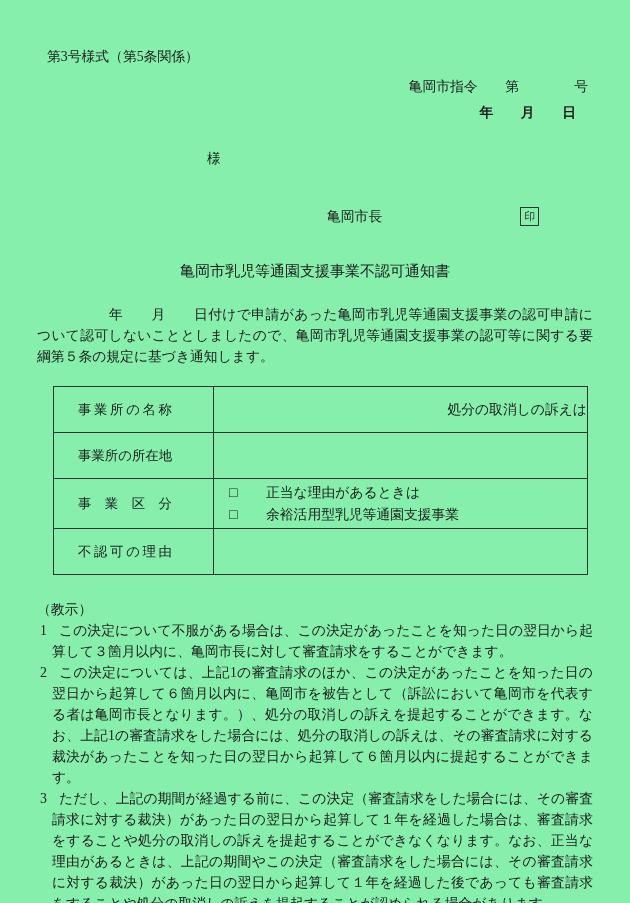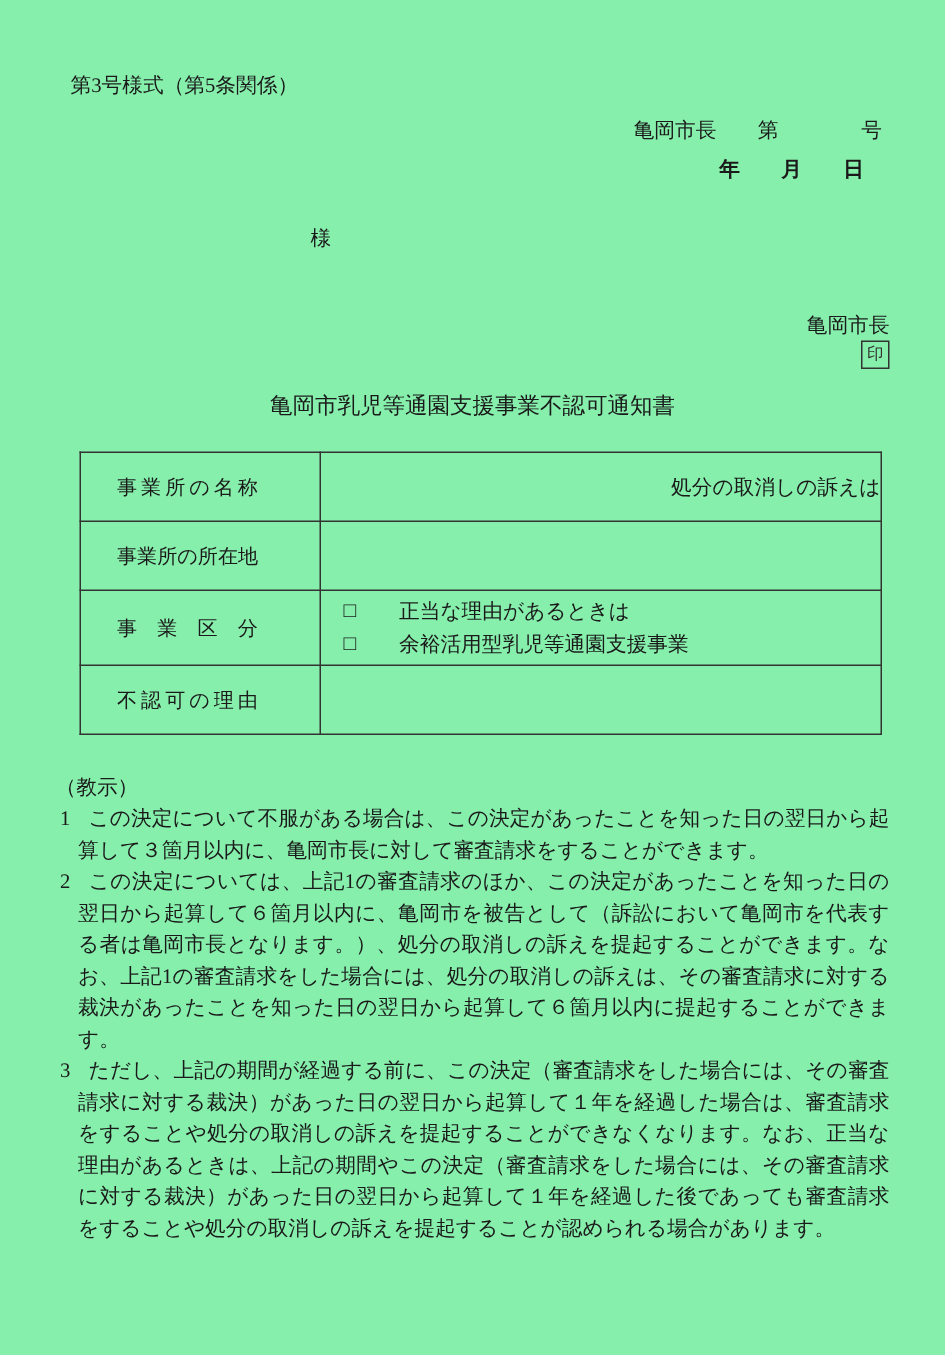--- a/index.html
+++ b/index.html
@@ -13,21 +13,21 @@
     color: #1a1a1a;
     font-family: "Liberation Serif", "DejaVu Serif", serif;
     font-size: 13.8px;
     line-height: 21px;
     overflow: hidden;
   }
   .form-number { padding-top: 46px; margin-left: 10px; }
   .directive { text-align: right; margin-top: 7px; line-height: 26px; padding-right: 5px; }
   .directive .date-line { display: block; padding-right: 12px; font-weight: bold; }
   .addressee { margin-top: 22px; margin-left: 170px; }
-  .issuer { display: flex; align-items: flex-end; margin-top: 37px; margin-left: 290px; height: 21px; flex-direction: column; }
+  .issuer { display: flex; align-items: center; margin-top: 37px; margin-left: 290px; height: 21px; }
   .seal-box {
     display: inline-flex; align-items: center; justify-content: center;
     width: 17px; height: 17px; border: 1px solid #333;
     font-size: 11px; line-height: 17px; margin-left: 138px; color: #333;
   }
   .doc-title { margin-top: 34px; text-align: center; font-size: 15px; }
   .body-para { margin-top: 22px; text-indent: 72px; text-align: justify; }
 
   table.notice-table {
     margin-top: 19px; margin-left: 16px;
@@ -53,33 +53,34 @@
   .kyoji-item .no { margin-right: 12px; }
 </style>
 </head>
 <body>
 
 <div class="page">
 
   <div class="form-number">第3号様式（第5条関係）</div>
 
   <div class="directive">
-    <span>亀岡市長　　第　　　　号</span>
+    <span>亀岡市指令　　第　　　　号</span>
     <span class="date-line">年　　月　　日</span>
   </div>
 
   <div class="addressee">様</div>
 
   <div class="issuer">
     <span>亀岡市長</span>
     <span class="seal-box">印</span>
   </div>
 
   <div class="doc-title">亀岡市乳児等通園支援事業不認可通知書</div>
 
+  <p class="body-para">年　　月　　日付けで申請があった亀岡市乳児等通園支援事業の認可申請について認可しないこととしましたので、亀岡市乳児等通園支援事業の認可等に関する要綱第５条の規定に基づき通知します。</p>
 
   <table class="notice-table">
     <tbody>
       <tr class="row-std">
         <td class="label-cell">
           <span class="justify-chars">
               <span>事</span>
               <span>業</span>
               <span>所</span>
               <span>の</span>

